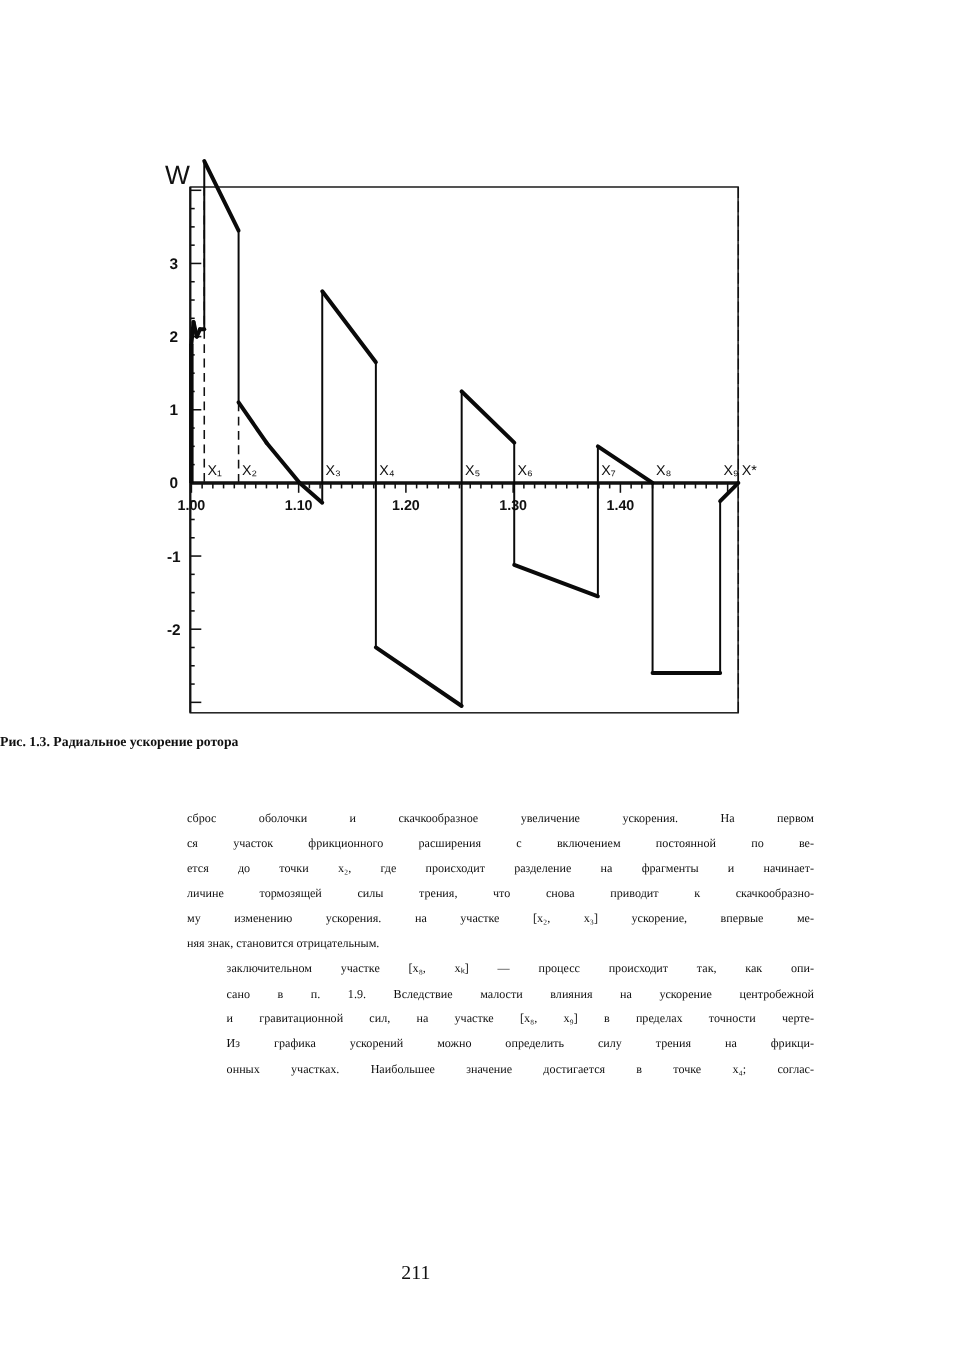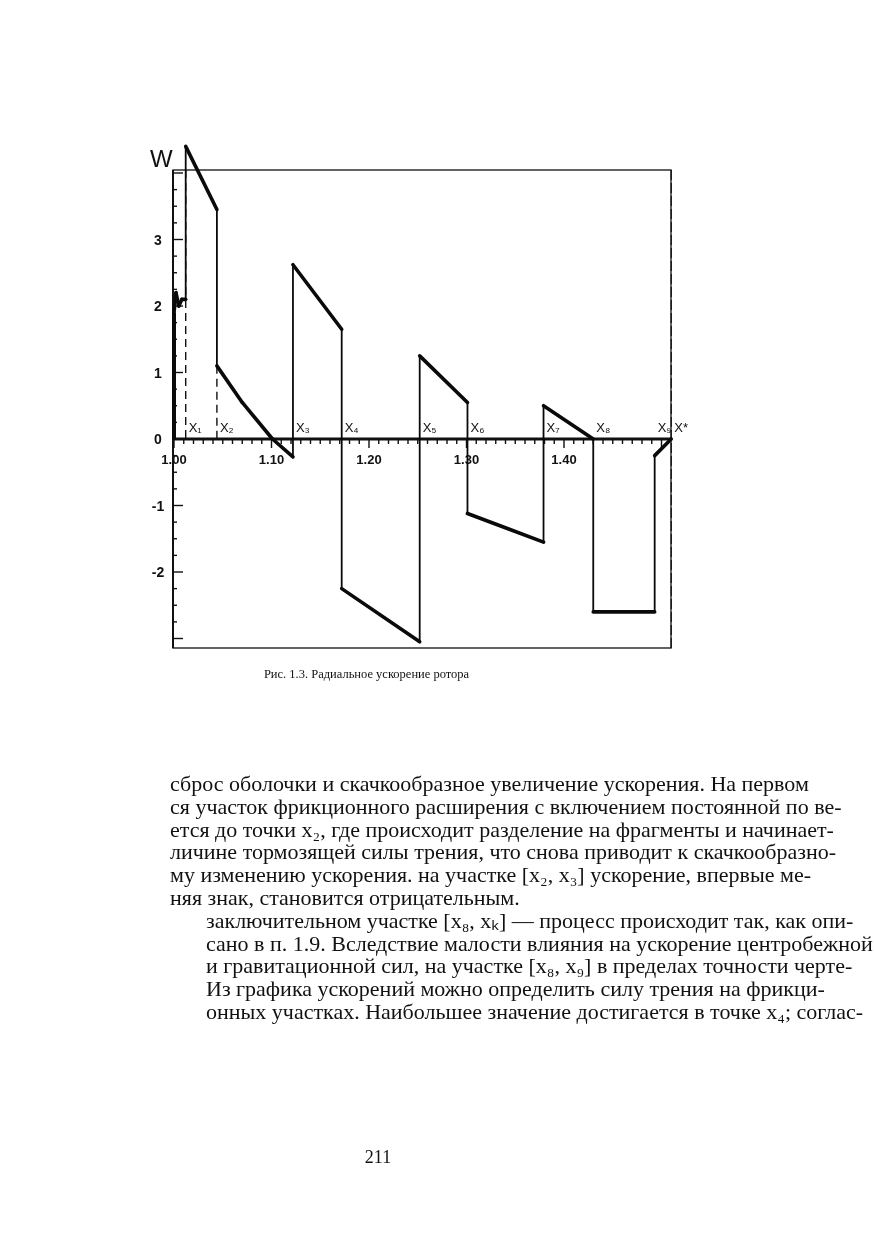--- a/index.html
+++ b/index.html
@@ -1,22 +1,22 @@
 <!DOCTYPE html>
 <html><head>
 <meta charset="utf-8">
 <style>
   html, body { margin: 0; padding: 0; background: #ffffff; }
   body { width: 874px; height: 1240px; position: relative; overflow: hidden;
          font-family: "Liberation Serif", serif; color: #111; }
   #chart { position: absolute; left: 0; top: 0; }
-  .caption { position: absolute; left: 0; width: 733px; top: 667px; text-align: center;
-             font-family: "Liberation Serif", serif; font-weight: normal; font-size: 12.5px; }
+  .caption { position: absolute; left: 0; width: 733px; top: 667px; 
+             font-family: "Liberation Serif", serif; font-weight: bold; font-size: 12.5px; }
   .body-text { position: absolute; left: 170px; width: 570px; top: 733px;
-               font-size: 22px; line-height: 22.8px; text-align: justify; margin-top: 40px; }
+               font-size: 11px; line-height: 22.8px; text-align: justify; }
   .body-text p { margin: 0; }
   .body-text p.indent { text-indent: 36px; }
   .line { display: block; text-align-last: justify; white-space: nowrap; }
   .line.last { text-align-last: left; }
   .page-num { position: absolute; left: 0; width: 756px; top: 1147px; text-align: center;
               font-size: 18px; }
 </style>
 </head>
 <body>
 

